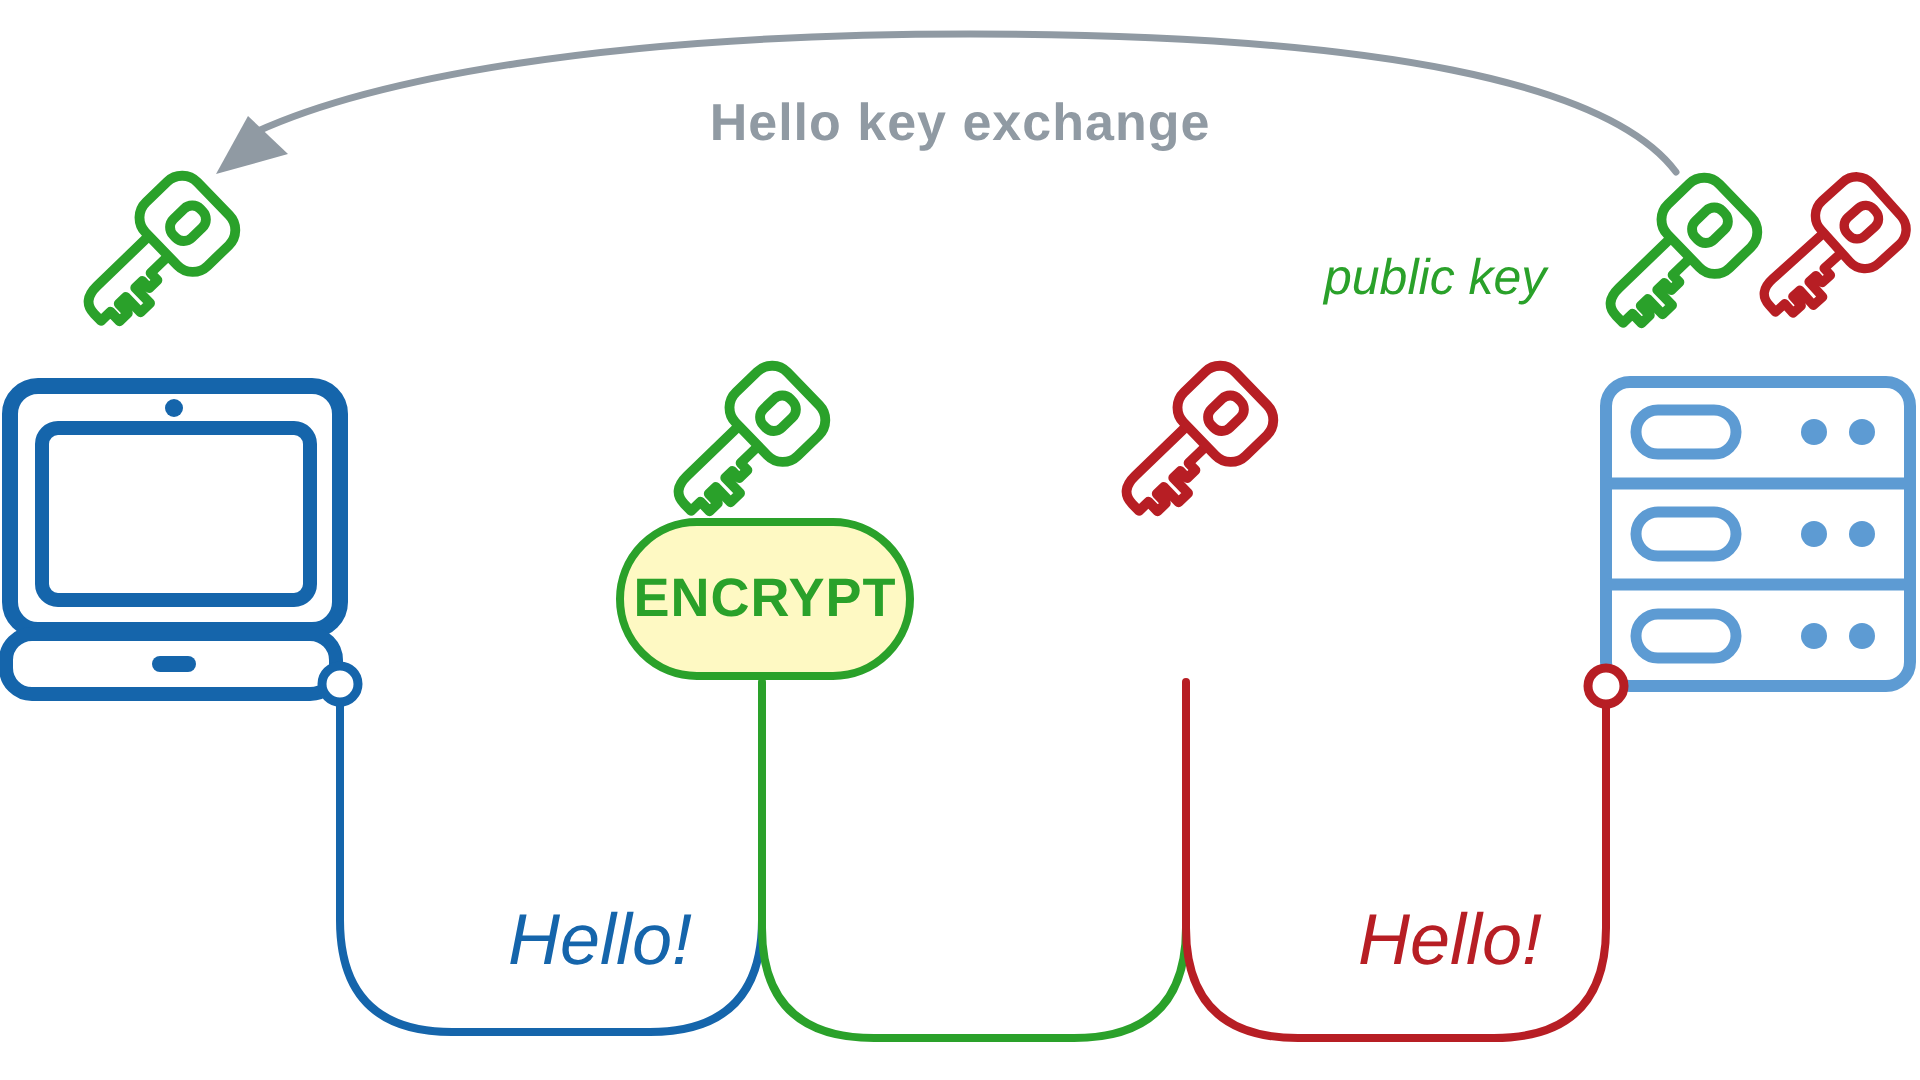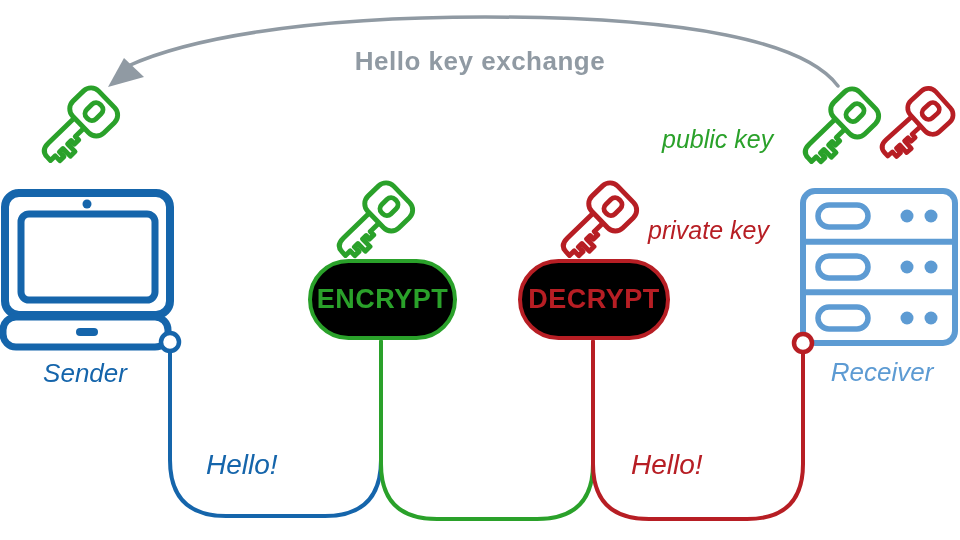--- a/index.html
+++ b/index.html
@@ -21,31 +21,31 @@
   .f-gray{fill:var(--gray);}
   .key-green{color:var(--green);}
   .key-red{color:var(--red);}
   .port{fill:#ffffff;}
   .title{
     position:absolute;left:280px;top:46px;width:400px;text-align:center;
     font-weight:bold;font-size:26px;color:var(--gray);letter-spacing:0.5px;
   }
   .oval{
     position:absolute;height:73px;border:4px solid;border-radius:41px;
-    background:#000000;display:flex;align-items:center;justify-content:center;
+    background:#fef9c3;display:flex;align-items:center;justify-content:center;
     font-weight:bold;font-size:27px;letter-spacing:0.5px;
   }
   #encrypt-oval{left:308px;top:259px;width:141px;border-color:var(--green);color:var(--green);}
   #decrypt-oval{left:518px;top:259px;width:144px;border-color:var(--red);color:var(--red);}
   .label{position:absolute;font-style:italic;font-size:26px;}
   #sender-label{left:15px;top:358px;width:140px;text-align:center;color:var(--blue);}
   #receiver-label{left:812px;top:357px;width:140px;text-align:center;color:var(--light-blue);}
   #public-key-label{left:662px;top:125px;width:150px;text-align:left;color:var(--green);font-size:25px;}
   #private-key-label{left:648px;top:216px;width:160px;text-align:left;color:var(--red);font-size:25px;}
-  .msg{position:absolute;top:449px;width:140px;text-align:left;font-style:italic;font-size:28px;}
+  .msg{position:absolute;top:449px;width:140px;text-align:right;font-style:italic;font-size:36px;}
   #msg-plain-sent{left:206px;color:var(--blue);}
   #msg-cipher{left:418px;color:var(--green);}
   #msg-plain-received{left:631px;color:var(--red);}
 </style>
 </head>
 <body>
 
 <div class="canvas">
 
   <svg width="960" height="540" viewBox="0 0 960 540">
@@ -96,24 +96,18 @@
     <use href="#key" class="key-red" transform="translate(595,224) rotate(-44) scale(0.82) translate(-56,-36)"></use>
     <use href="#key" class="key-green" transform="translate(837,130) rotate(-44) scale(0.82) translate(-56,-36)"></use>
     <use href="#key" class="key-red" transform="translate(913,127) rotate(-42) scale(0.78) translate(-56,-36)"></use>
   </svg>
 
   <div class="title">Hello key exchange</div>
 
   <div class="oval" id="encrypt-oval">
     <span>ENCRYPT</span>
   </div>
-  <div class="oval" id="decrypt-oval">
-    <span>DECRYPT</span>
-  </div>
 
-  <div class="label" id="sender-label">Sender</div>
-  <div class="label" id="receiver-label">Receiver</div>
   <div class="label" id="public-key-label">public key</div>
-  <div class="label" id="private-key-label">private key</div>
 
   <div class="msg" id="msg-plain-sent">Hello!</div>
   <div class="msg" id="msg-plain-received">Hello!</div>
 </div>
 
 </body></html>

